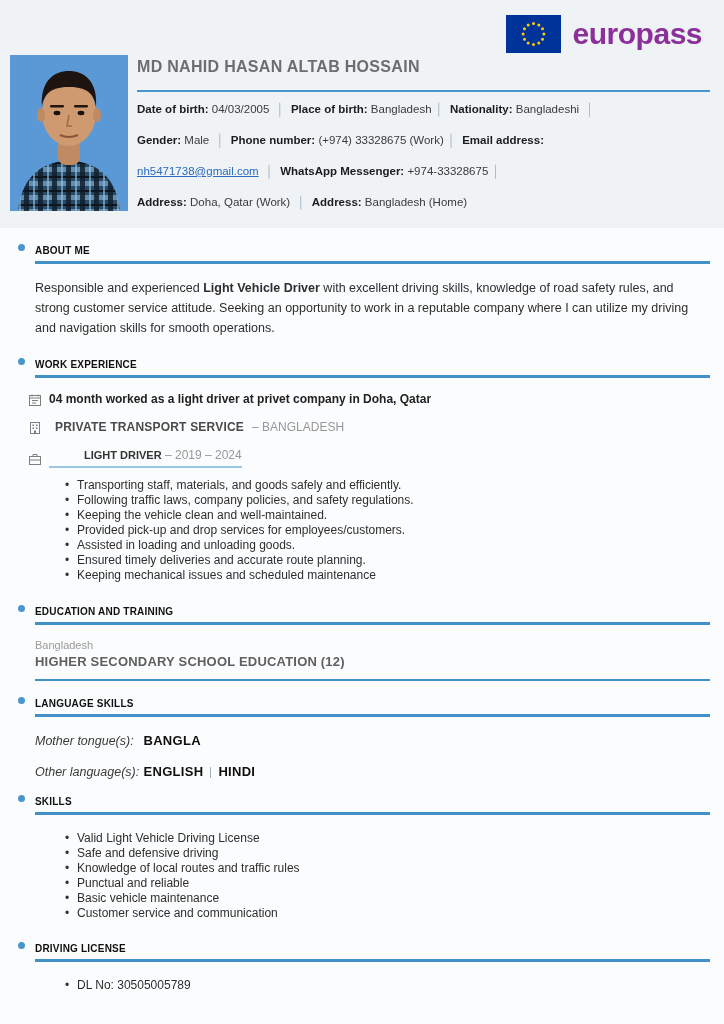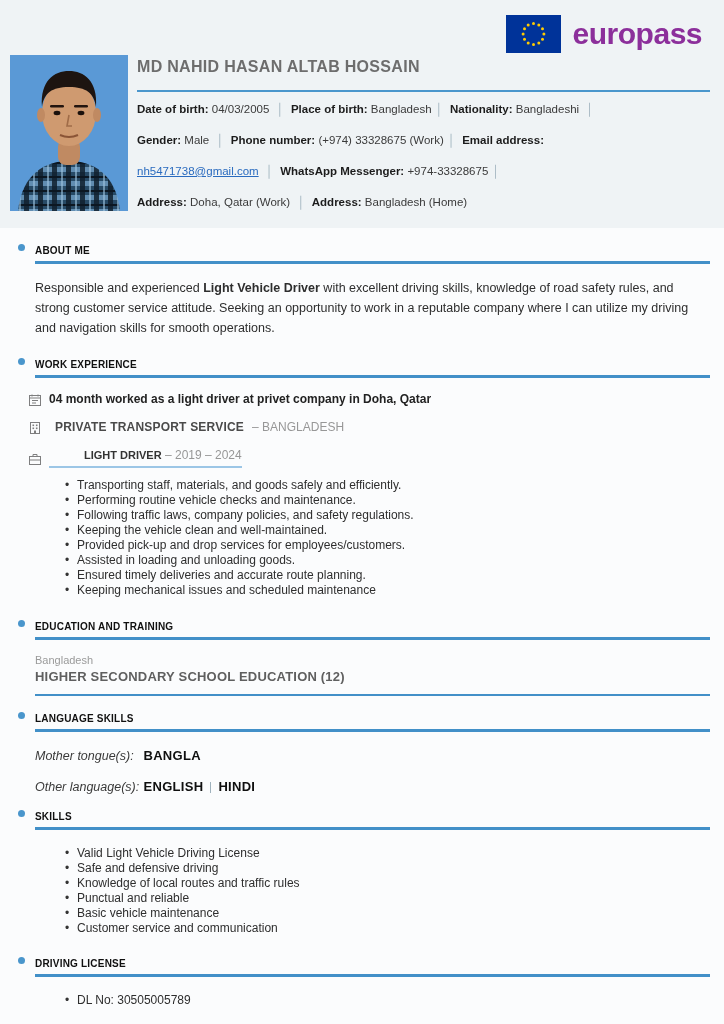--- a/index.html
+++ b/index.html
@@ -218,21 +218,20 @@
             <line x1="0.5" y1="7" x2="11.5" y2="7" stroke="#555" stroke-width="1"></line>
           </svg>
         <span class="role-wrap">
           <span class="role">LIGHT DRIVER</span>
           <span class="muted">– 2019 – 2024</span>
         </span>
       </div>
 
       <ul class="dotted">
         <li>Transporting staff, materials, and goods safely and efficiently.</li>
-        <li>Performing routine vehicle checks and maintenance.</li>
         <li>Following traffic laws, company policies, and safety regulations.</li>
         <li>Keeping the vehicle clean and well-maintained.</li>
         <li>Provided pick-up and drop services for employees/customers.</li>
         <li>Assisted in loading and unloading goods.</li>
         <li>Ensured timely deliveries and accurate route planning.</li>
         <li>Keeping mechanical issues and scheduled maintenance</li>
       </ul>
     </div>
 
     <div class="section">

